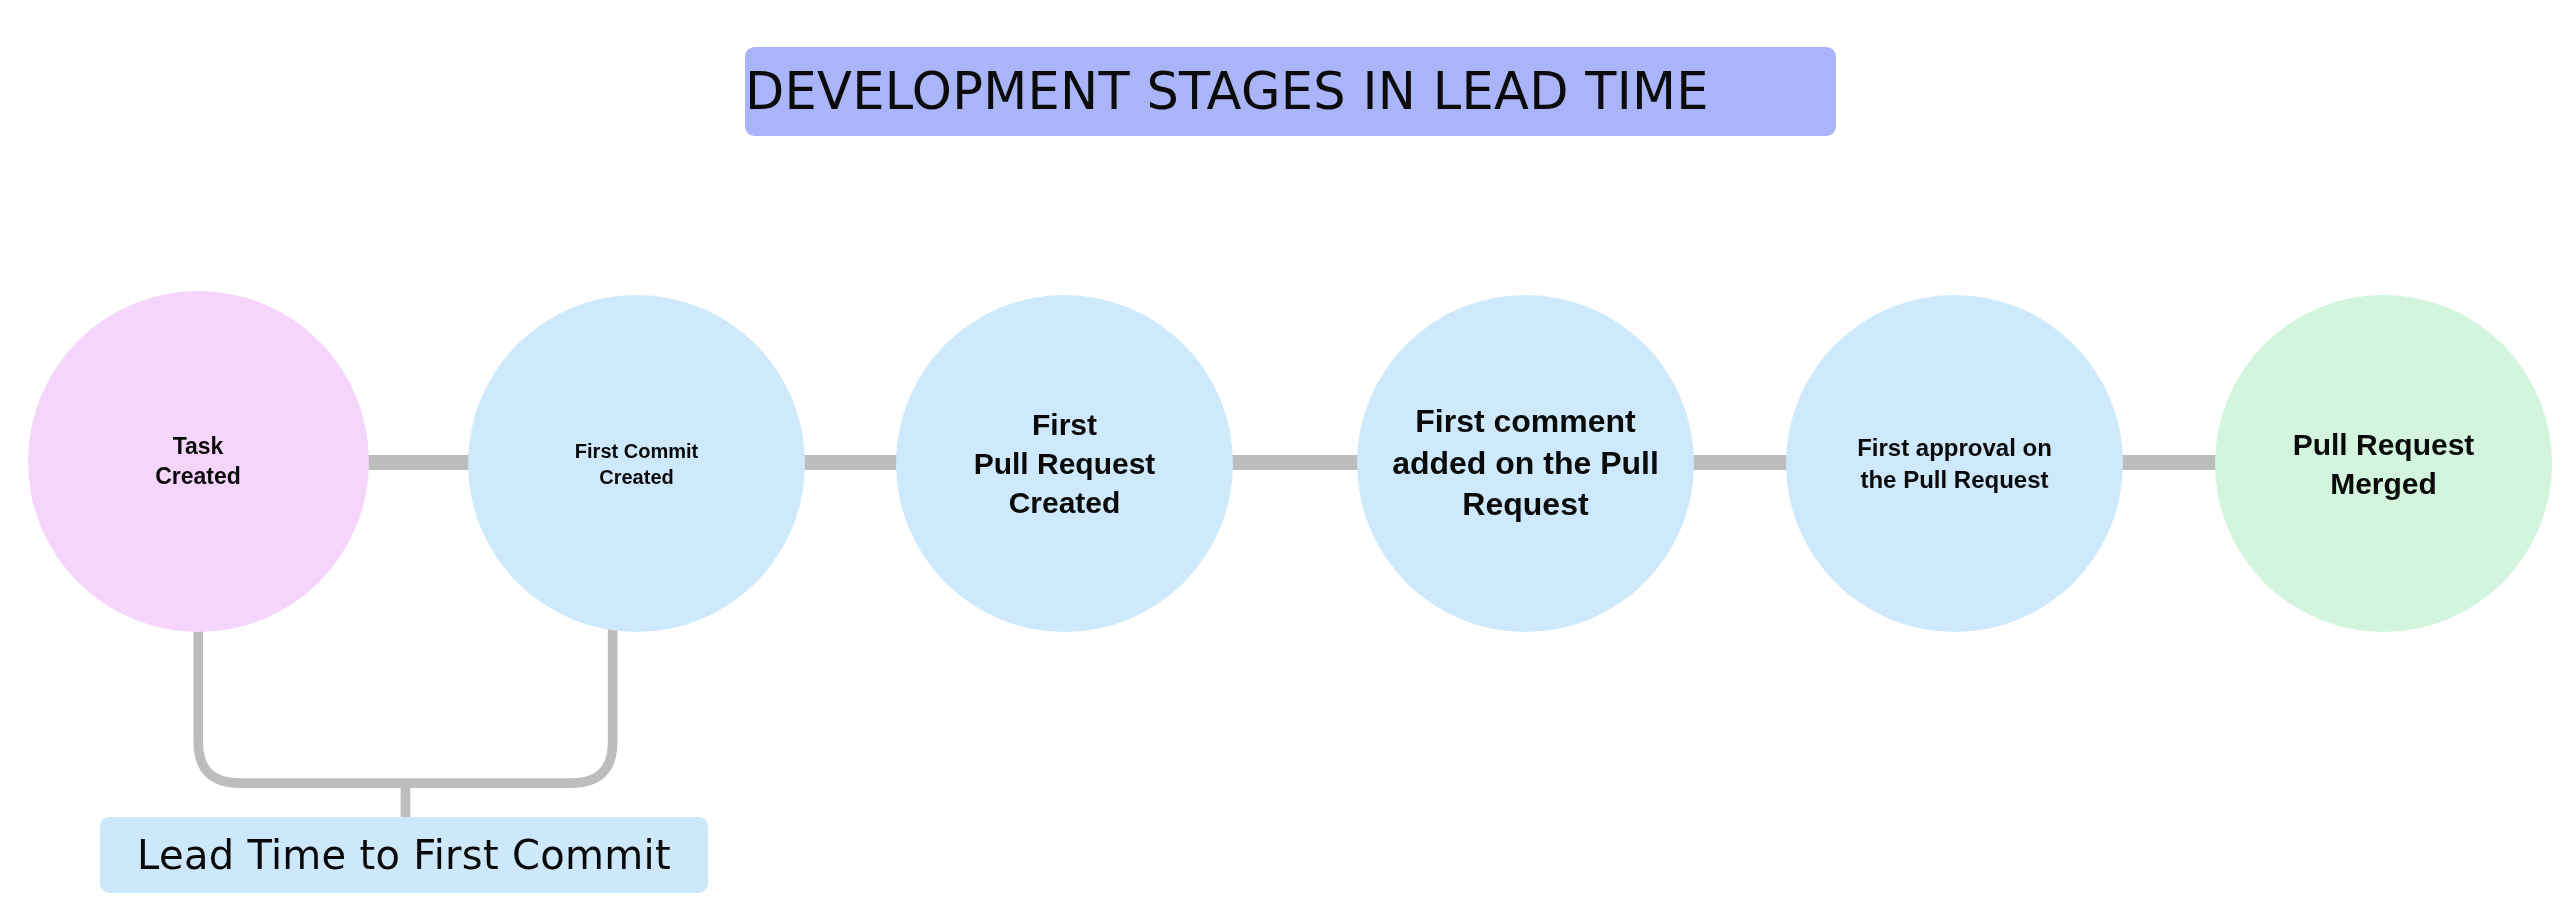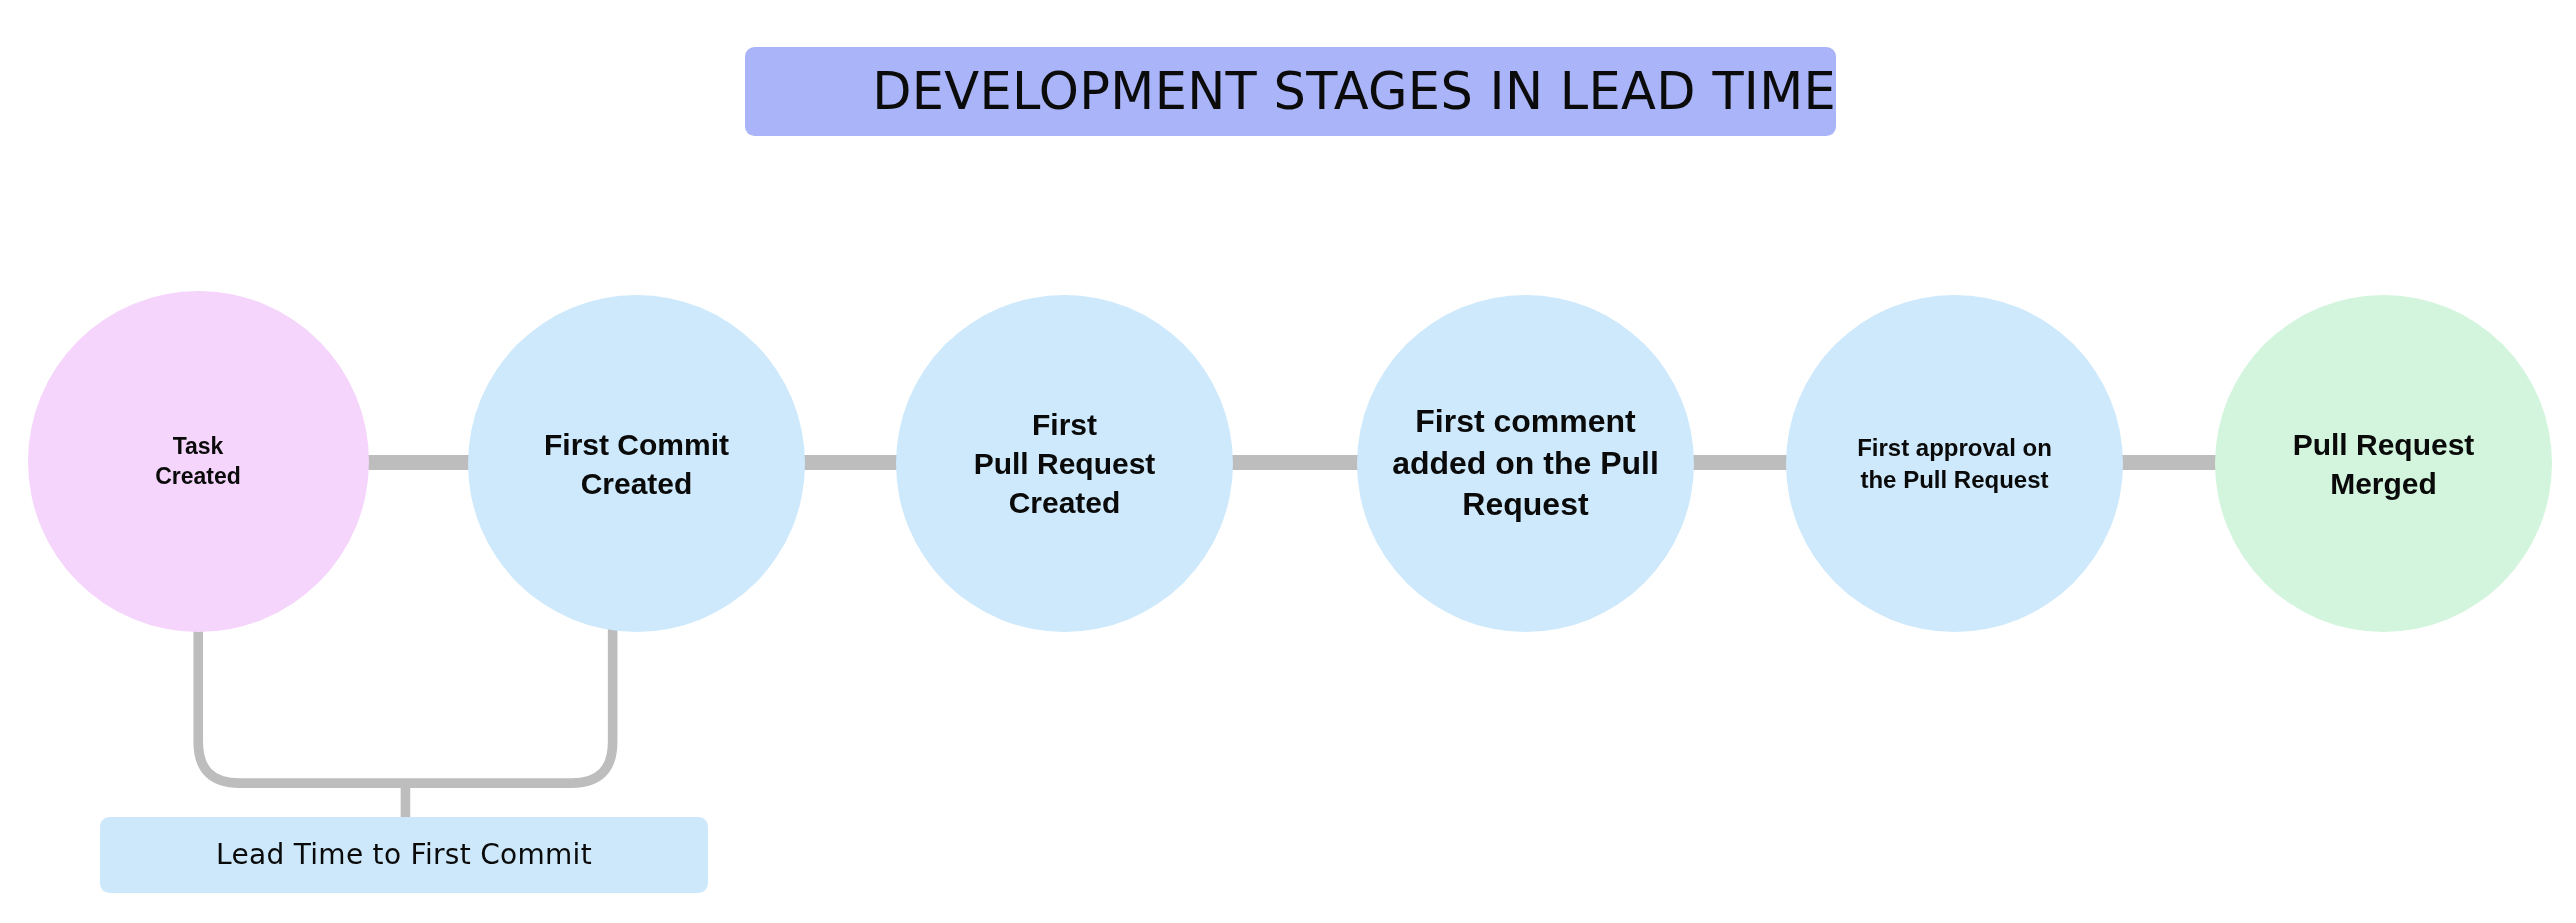--- a/index.html
+++ b/index.html
@@ -26,21 +26,21 @@
   .title-banner {
     position: absolute;
     left: 745px;
     top: 47px;
     width: 1091px;
     height: 89px;
     background: #aab4f8;
     border-radius: 9.6px;
     display: flex;
     align-items: center;
-    justify-content: flex-end;
+    justify-content: flex-start;
     box-sizing: border-box;
   }
   .title-text {
     font-family: "DejaVu Sans", sans-serif;
     font-size: 51px;
     line-height: 1;
     letter-spacing: 0.3px;
     color: #0b0b0b;
     font-weight: 400;
     white-space: nowrap;
@@ -68,21 +68,21 @@
 
   
   #node-0 { left: 27.5px;   top: 291px; width: 341px; height: 341px; background: #f5d5fb; }
   #node-1 { left: 468px;  top: 295px; width: 337px; height: 337px; background: #cde9fb; }
   #node-2 { left: 896px; top: 295px; width: 337px; height: 337px; background: #cde9fb; }
   #node-3 { left: 1357px; top: 295px; width: 337px; height: 337px; background: #cde9fb; }
   #node-4 { left: 1786px; top: 295px; width: 337px; height: 337px; background: #cde9fb; }
   #node-5 { left: 2215px; top: 295px; width: 337px; height: 337px; background: #d3f5dd; }
 
   #node-0 .node-label { font-size: 23px; }
-  #node-1 .node-label { font-size: 30px; }
+  #node-1 .node-label { font-size: 20px; }
   #node-2 .node-label { font-size: 30px; }
   #node-3 .node-label { font-size: 32px; }
   #node-4 .node-label { font-size: 24px; }
   #node-5 .node-label { font-size: 30px; }
 
   
   .connector {
     position: absolute;
     height: 15px;
     background: #bdbdbd;
@@ -115,21 +115,21 @@
     background: #cce8fa;
     border-radius: 9.6px;
     display: flex;
     align-items: center;
     justify-content: center;
     box-sizing: border-box;
     z-index: 2;
   }
   .annotation-text {
     font-family: "DejaVu Sans", sans-serif;
-    font-size: 28px;
+    font-size: 40px;
     line-height: 1;
     color: #0a0a0a;
     white-space: nowrap;
     letter-spacing: 0.3px;
   }
 </style>
 </head>
 <body>
 
 <div id="canvas">

